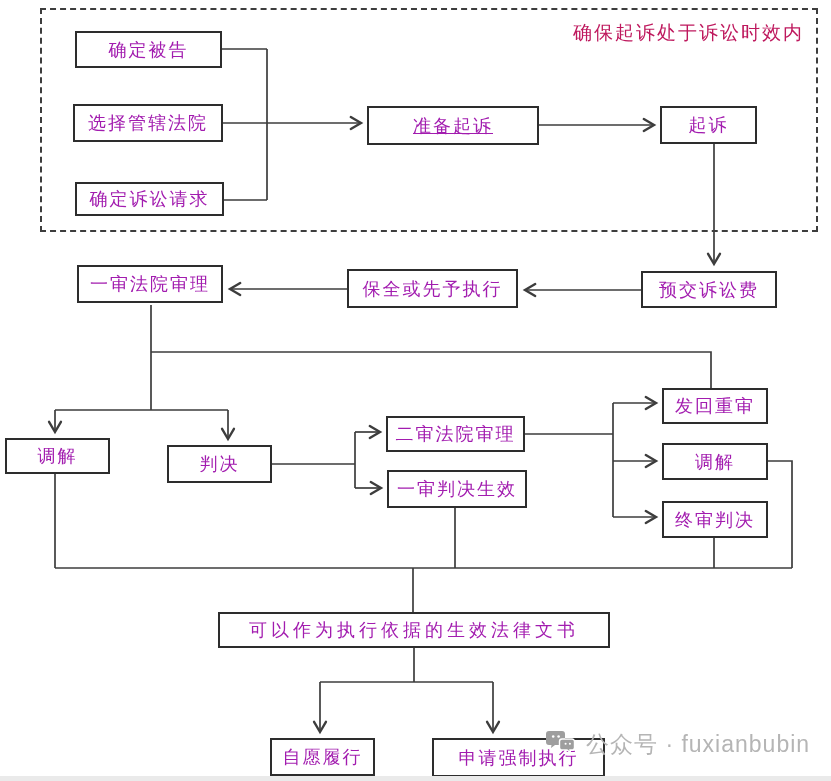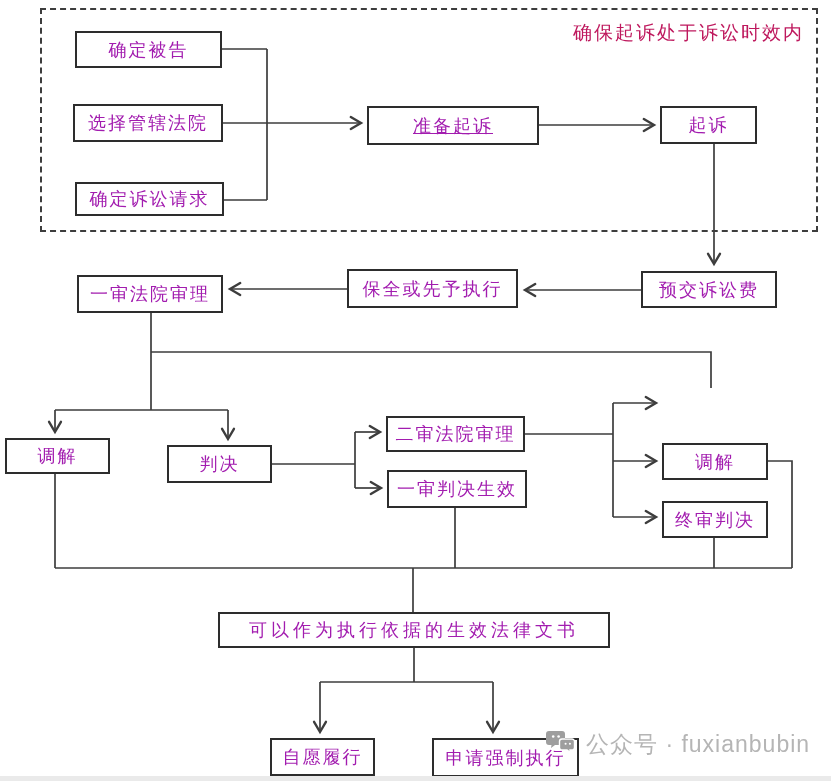--- a/index.html
+++ b/index.html
@@ -84,30 +84,31 @@
 
   <div class="note" style="left:573px;top:20px;">确保起诉处于诉讼时效内</div>
 
   <div class="node" style="left:75px;top:31px;width:147px;height:37px;">确定被告</div>
   <div class="node" style="left:73px;top:104px;width:150px;height:38px;">选择管辖法院</div>
   <div class="node" style="left:75px;top:182px;width:149px;height:34px;">确定诉讼请求</div>
   <div class="node" style="left:367px;top:106px;width:172px;height:39px;text-decoration:underline;">准备起诉</div>
   <div class="node" style="left:660px;top:106px;width:97px;height:38px;">起诉</div>
   <div class="node" style="left:641px;top:271px;width:136px;height:37px;">预交诉讼费</div>
   <div class="node" style="left:347px;top:269px;width:171px;height:39px;">保全或先予执行</div>
-  <div class="node" style="left:77px;top:275px;width:146px;height:38px;">一审法院审理</div>
+  <div class="node" style="left:77px;top:265px;width:146px;height:38px;">一审法院审理</div>
   <div class="node" style="left:5px;top:438px;width:105px;height:36px;">调解</div>
   <div class="node" style="left:167px;top:445px;width:105px;height:38px;">判决</div>
   <div class="node" style="left:386px;top:416px;width:139px;height:36px;">二审法院审理</div>
   <div class="node" style="left:387px;top:470px;width:140px;height:38px;">一审判决生效</div>
+  <div class="node" style="left:662px;top:388px;width:106px;height:36px;">发回重审</div>
   <div class="node" style="left:662px;top:443px;width:106px;height:37px;">调解</div>
   <div class="node" style="left:662px;top:501px;width:106px;height:37px;">终审判决</div>
   <div class="node" style="left:218px;top:612px;width:392px;height:36px;letter-spacing:4px;">可以作为执行依据的生效法律文书</div>
   <div class="node" style="left:270px;top:738px;width:105px;height:38px;">自愿履行</div>
-  <div class="node" style="left:432px;top:738px;width:147px;height:39px;">申请强制执行</div>
+  <div class="node" style="left:432px;top:738px;width:173px;height:39px;">申请强制执行</div>
 
   <div class="watermark">
     <svg width="31" height="27" viewBox="0 0 31 27">
       <g fill="#9e9e9e">
         <path d="M3,2 h13 a3,3 0 0 1 3,3 v8 a3,3 0 0 1 -3,3 h-7 l-4,3 l0.5,-3 h-2.5 a3,3 0 0 1 -3,-3 v-8 a3,3 0 0 1 3,-3 z"></path>
         <path d="M16,10 h10 a2.5,2.5 0 0 1 2.5,2.5 v6 a2.5,2.5 0 0 1 -2.5,2.5 h-2 l0.4,2.6 l-3.4,-2.6 h-5 a2.5,2.5 0 0 1 -2.5,-2.5 v-6 a2.5,2.5 0 0 1 2.5,-2.5 z" stroke="#ffffff" stroke-width="1.4"></path>
       </g>
       <g fill="#ffffff">
         <circle cx="7.2" cy="7.5" r="1.3"></circle>
         <circle cx="12.6" cy="7.5" r="1.3"></circle>

